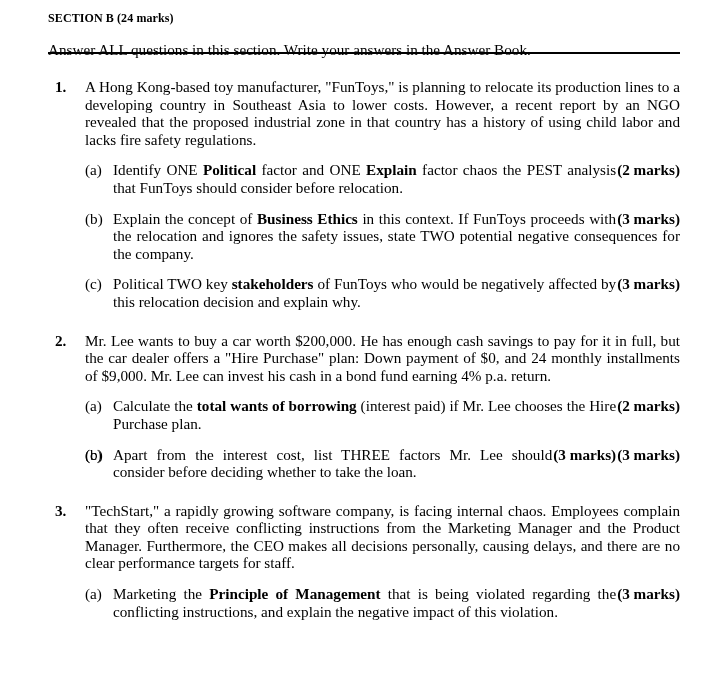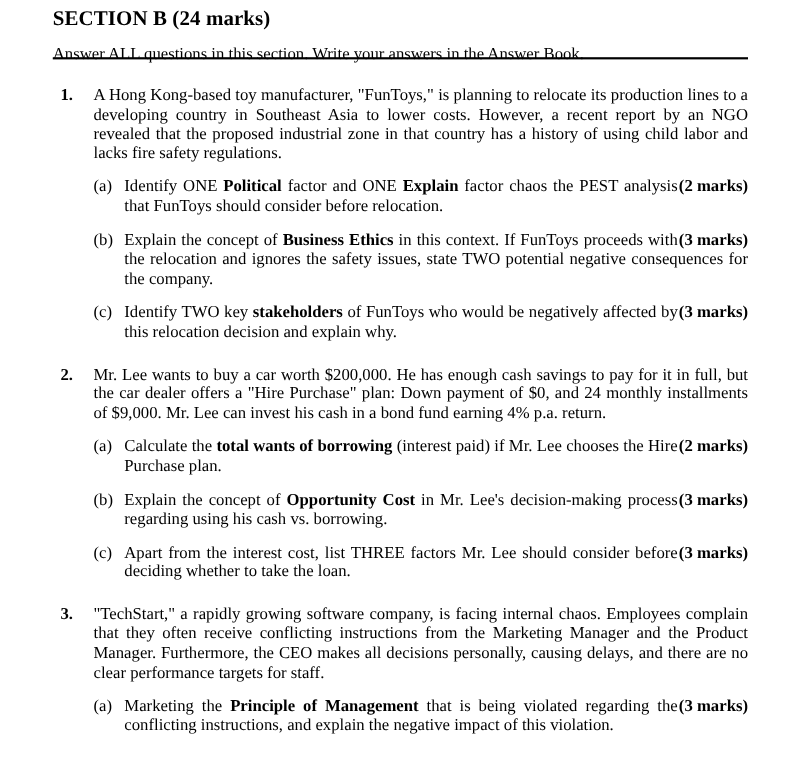--- a/index.html
+++ b/index.html
@@ -25,21 +25,21 @@
   }
 
   
   .section-header {
     position: absolute;
     left: 48px;
     top: 8px;
     width: 632px;
   }
   .section-title {
-    font-size: 19px;
+    font-size: 12px;
     font-weight: bold;
     line-height: 20px;
     letter-spacing: 0.1px;
   }
   .section-instruction {
     font-size: 15.2px;
     line-height: 20px;
     margin-top: 12px;
   }
   .header-rule {
@@ -142,36 +142,35 @@
             <span class="sub-body"><span>Identify ONE </span><b>Political</b><span> factor and ONE </span><b>Explain</b><span> factor chaos the PEST analysis that FunToys should consider before relocation.</span></span>
           </div>
           <div class="subpart">
             <span class="sub-label">(b)</span>
             <span class="marks marks-float">(3 marks)</span>
             <span class="sub-body"><span>Explain the concept of </span><b>Business Ethics</b><span> in this context. If FunToys proceeds with the relocation and ignores the safety issues, state TWO potential negative consequences for the company.</span></span>
           </div>
           <div class="subpart">
             <span class="sub-label">(c)</span>
             <span class="marks marks-float">(3 marks)</span>
-            <span class="sub-body"><span>Identify TWO key </span><b>stakeholders</b><span> of FunToys who would be negatively affected by this relocation decision and explain why.</span></span>
+            <span class="sub-body"><span>Political TWO key </span><b>stakeholders</b><span> of FunToys who would be negatively affected by this relocation decision and explain why.</span></span>
           </div>
         </div>
       </div>
       <div class="question">
         <div class="question-stem"><span class="q-number">2.</span><span>Mr. Lee wants to buy a car worth $200,000. He has enough cash savings to pay for it in full, but the car dealer offers a "Hire Purchase" plan: Down payment of $0, and 24 monthly installments of $9,000. Mr. Lee can invest his cash in a bond fund earning 4% p.a. return.</span></div>
         <div class="subparts">
           <div class="subpart">
             <span class="sub-label">(a)</span>
             <span class="marks marks-float">(2 marks)</span>
             <span class="sub-body"><span>Calculate the </span><b>total wants of borrowing</b><span> (interest paid) if Mr. Lee chooses the Hire Purchase plan.</span></span>
           </div>
           <div class="subpart">
             <span class="sub-label">(b)</span>
             <span class="marks marks-float">(3 marks)</span>
-            <span class="sub-body"><span>Explain the concept of </span><b>Opportunity Cost</b><span> in Mr. Lee's decision-making process regarding using his cash vs. borrowing.</span></span>
           </div>
           <div class="subpart">
             <span class="sub-label">(c)</span>
             <span class="marks marks-float">(3 marks)</span>
             <span class="sub-body"><span>Apart from the interest cost, list THREE factors Mr. Lee should consider before deciding whether to take the loan.</span></span>
           </div>
         </div>
       </div>
       <div class="question">
         <div class="question-stem"><span class="q-number">3.</span><span>"TechStart," a rapidly growing software company, is facing internal chaos. Employees complain that they often receive conflicting instructions from the Marketing Manager and the Product Manager. Furthermore, the CEO makes all decisions personally, causing delays, and there are no clear performance targets for staff.</span></div>

